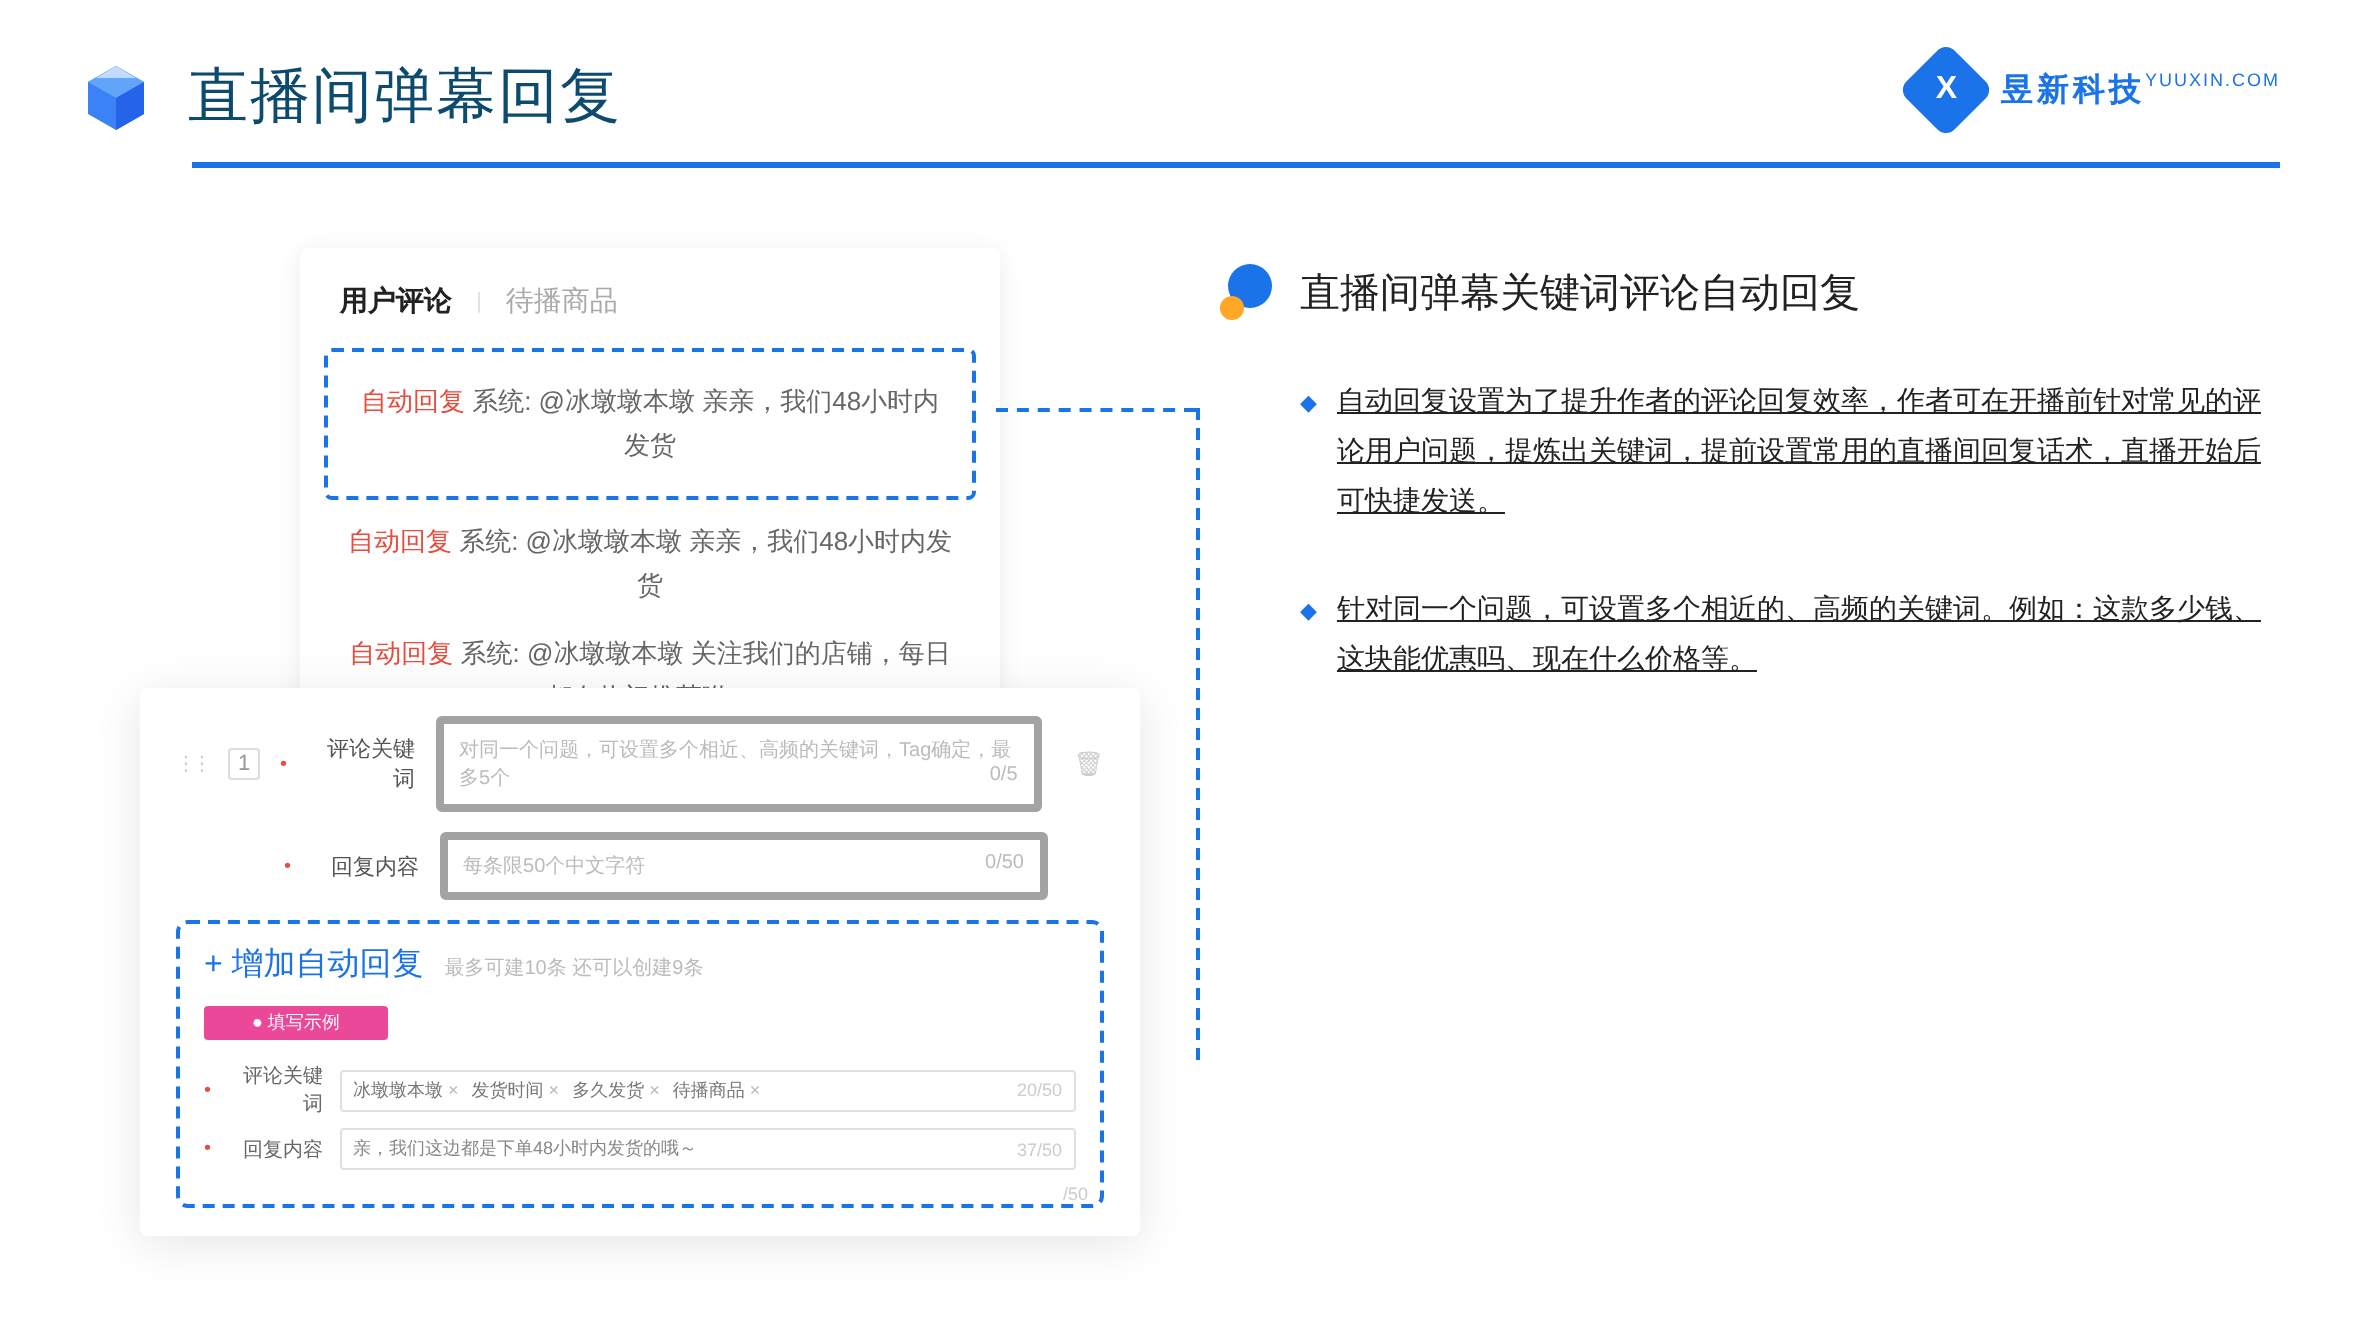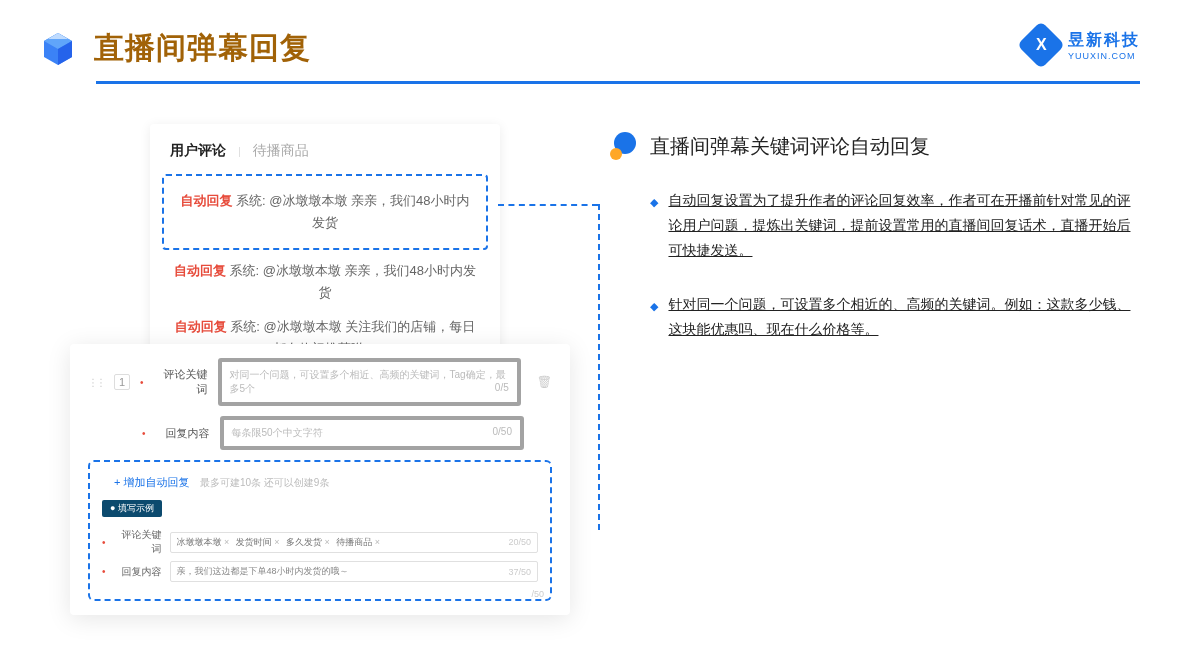--- a/index.html
+++ b/index.html
@@ -2,63 +2,63 @@
 <html><head>
 <meta charset="utf-8">
 <style>
 * { margin: 0; padding: 0; box-sizing: border-box; }
 body { font-family: "Microsoft YaHei", "PingFang SC", sans-serif; background: #fff; width: 1180px; height: 664px; position: relative; overflow: hidden; }
 
 
 .header { display: flex; align-items: center; padding: 28px 40px 12px 40px; }
 .header-icon { width: 36px; height: 36px; margin-right: 18px; position: relative; }
 .header-icon svg { width: 36px; height: 36px; }
-.header-title { font-size: 30px; color: #a16207; font-weight: 700; letter-spacing: 1px; }
+.header-title { font-size: 30px; color: #0c4a6e; font-weight: 400; letter-spacing: 1px; }
 .brand { position: absolute; right: 40px; top: 28px; display: flex; align-items: center; gap: 10px; }
 .brand-icon { width: 34px; height: 34px; background: #1a73e8; border-radius: 6px; transform: rotate(45deg); display: flex; align-items: center; justify-content: center; }
 .brand-icon::after { content: "X"; color: #fff; font-weight: bold; transform: rotate(-45deg); font-size: 16px; }
-.brand-text { display: flex; flex-direction: column; }
+.brand-text { display: flex; flex-direction: row; }
 .brand-text .cn { font-size: 16px; color: #1a73e8; font-weight: 600; letter-spacing: 2px; }
 .brand-text .en { font-size: 9px; color: #1a73e8; letter-spacing: 1px; }
 .divider { height: 3px; background: #1a73e8; margin: 0 40px 0 96px; }
 
 
 .main { display: flex; padding: 40px 40px 0 70px; gap: 40px; }
 .left-col { width: 500px; position: relative; }
 .right-col { flex: 1; padding-top: 8px; }
 
 
 .comments-card { background: #fff; box-shadow: 0 2px 12px rgba(0,0,0,0.08); border-radius: 4px; width: 350px; margin-left: 80px; padding: 18px 20px 20px 20px; position: relative; z-index: 2; text-align: center; }
 .tabs { display: flex; gap: 12px; align-items: center; margin-bottom: 14px; font-size: 14px; }
 .tab-active { color: #222; font-weight: 600; }
 .tab-sep { color: #ddd; font-size: 11px; }
 .tab-inactive { color: #aaa; }
 .comment-row { font-size: 13px; line-height: 1.7; padding: 6px 0; }
-.auto-badge { color: #e74c3c; font-weight: 700; }
+.auto-badge { color: #e74c3c; font-weight: 400; }
 .sys-text { color: #666; }
 .comment-highlighted { border: 2px dashed #1a73e8; border-radius: 4px; padding: 8px 10px; margin: 4px -8px; position: relative; }
 
 
 .settings-card { background: #fff; box-shadow: 0 4px 24px rgba(0,0,0,0.1); border-radius: 4px; width: 500px; position: absolute; top: 220px; left: 0; z-index: 3; padding: 0; }
 .settings-header { display: flex; justify-content: space-between; align-items: center; padding: 14px 18px 10px 18px; font-size: 14px; color: #333; }
 .close-x { color: #bbb; cursor: pointer; font-size: 16px; }
 .settings-body { padding: 4px 18px 14px 18px; }
 .form-row { display: flex; align-items: center; gap: 10px; margin: 10px 0; font-size: 11px; }
 .form-order { width: 16px; text-align: center; color: #999; font-size: 11px; border: 1px solid #ddd; border-radius: 2px; padding: 1px 3px; }
 .dot-req { color: #e74c3c; font-size: 10px; }
 .form-label { color: #555; font-size: 11px; width: 54px; text-align: right; }
 .form-input { flex: 1; border: 4px solid #a3a3a3; border-radius: 3px; padding: 6px 8px; font-size: 10px; color: #bbb; position: relative; }
 .input-counter { color: #bbb; font-size: 10px; float: right; }
 .trash-icon { color: #ccc; font-size: 12px; margin-left: 6px; }
 
 
 .example-block { border: 2px dashed #1a73e8; border-radius: 6px; margin: 6px 0 0 0; padding: 10px 12px 12px 12px; position: relative; }
-.add-link { color: #1a73e8; font-size: 11px; margin-left: 12px; }
+.add-link { color: #1a73e8; font-size: 16px; }
 .add-link-muted { color: #bbb; font-size: 10px; margin-left: 6px; }
-.example-tag { background: #0c4a6e; color: #fff; font-size: 9px; padding: 2px 8px; border-radius: 2px; display: inline-block; margin: 6px 0; }
+.example-tag { background: #ec4899; color: #fff; font-size: 9px; padding: 2px 24px; border-radius: 2px; display: inline-block; margin: 6px 0; }
 .example-row { display: flex; align-items: center; gap: 8px; margin: 5px 0; font-size: 10px; }
 .ex-label { color: #666; width: 48px; text-align: right; font-size: 10px; }
 .ex-input { border: 1px solid #e0e0e0; border-radius: 2px; padding: 3px 6px; flex: 1; font-size: 9px; color: #888; display: flex; justify-content: space-between; align-items: center; }
 .tag-chip { color: #777; font-size: 9px; margin-right: 4px; }
 .tag-chip::after { content: " ×"; color: #bbb; }
 .counter-small { color: #ccc; font-size: 9px; }
 .overflow-counter { position: absolute; right: 26px; bottom: 16px; color: #ccc; font-size: 9px; }
 
 
 .connector { position: absolute; border-right: 2px dashed #1a73e8; width: 1px; height: 326px; left: 528px; top: 80px; z-index: 4; }

